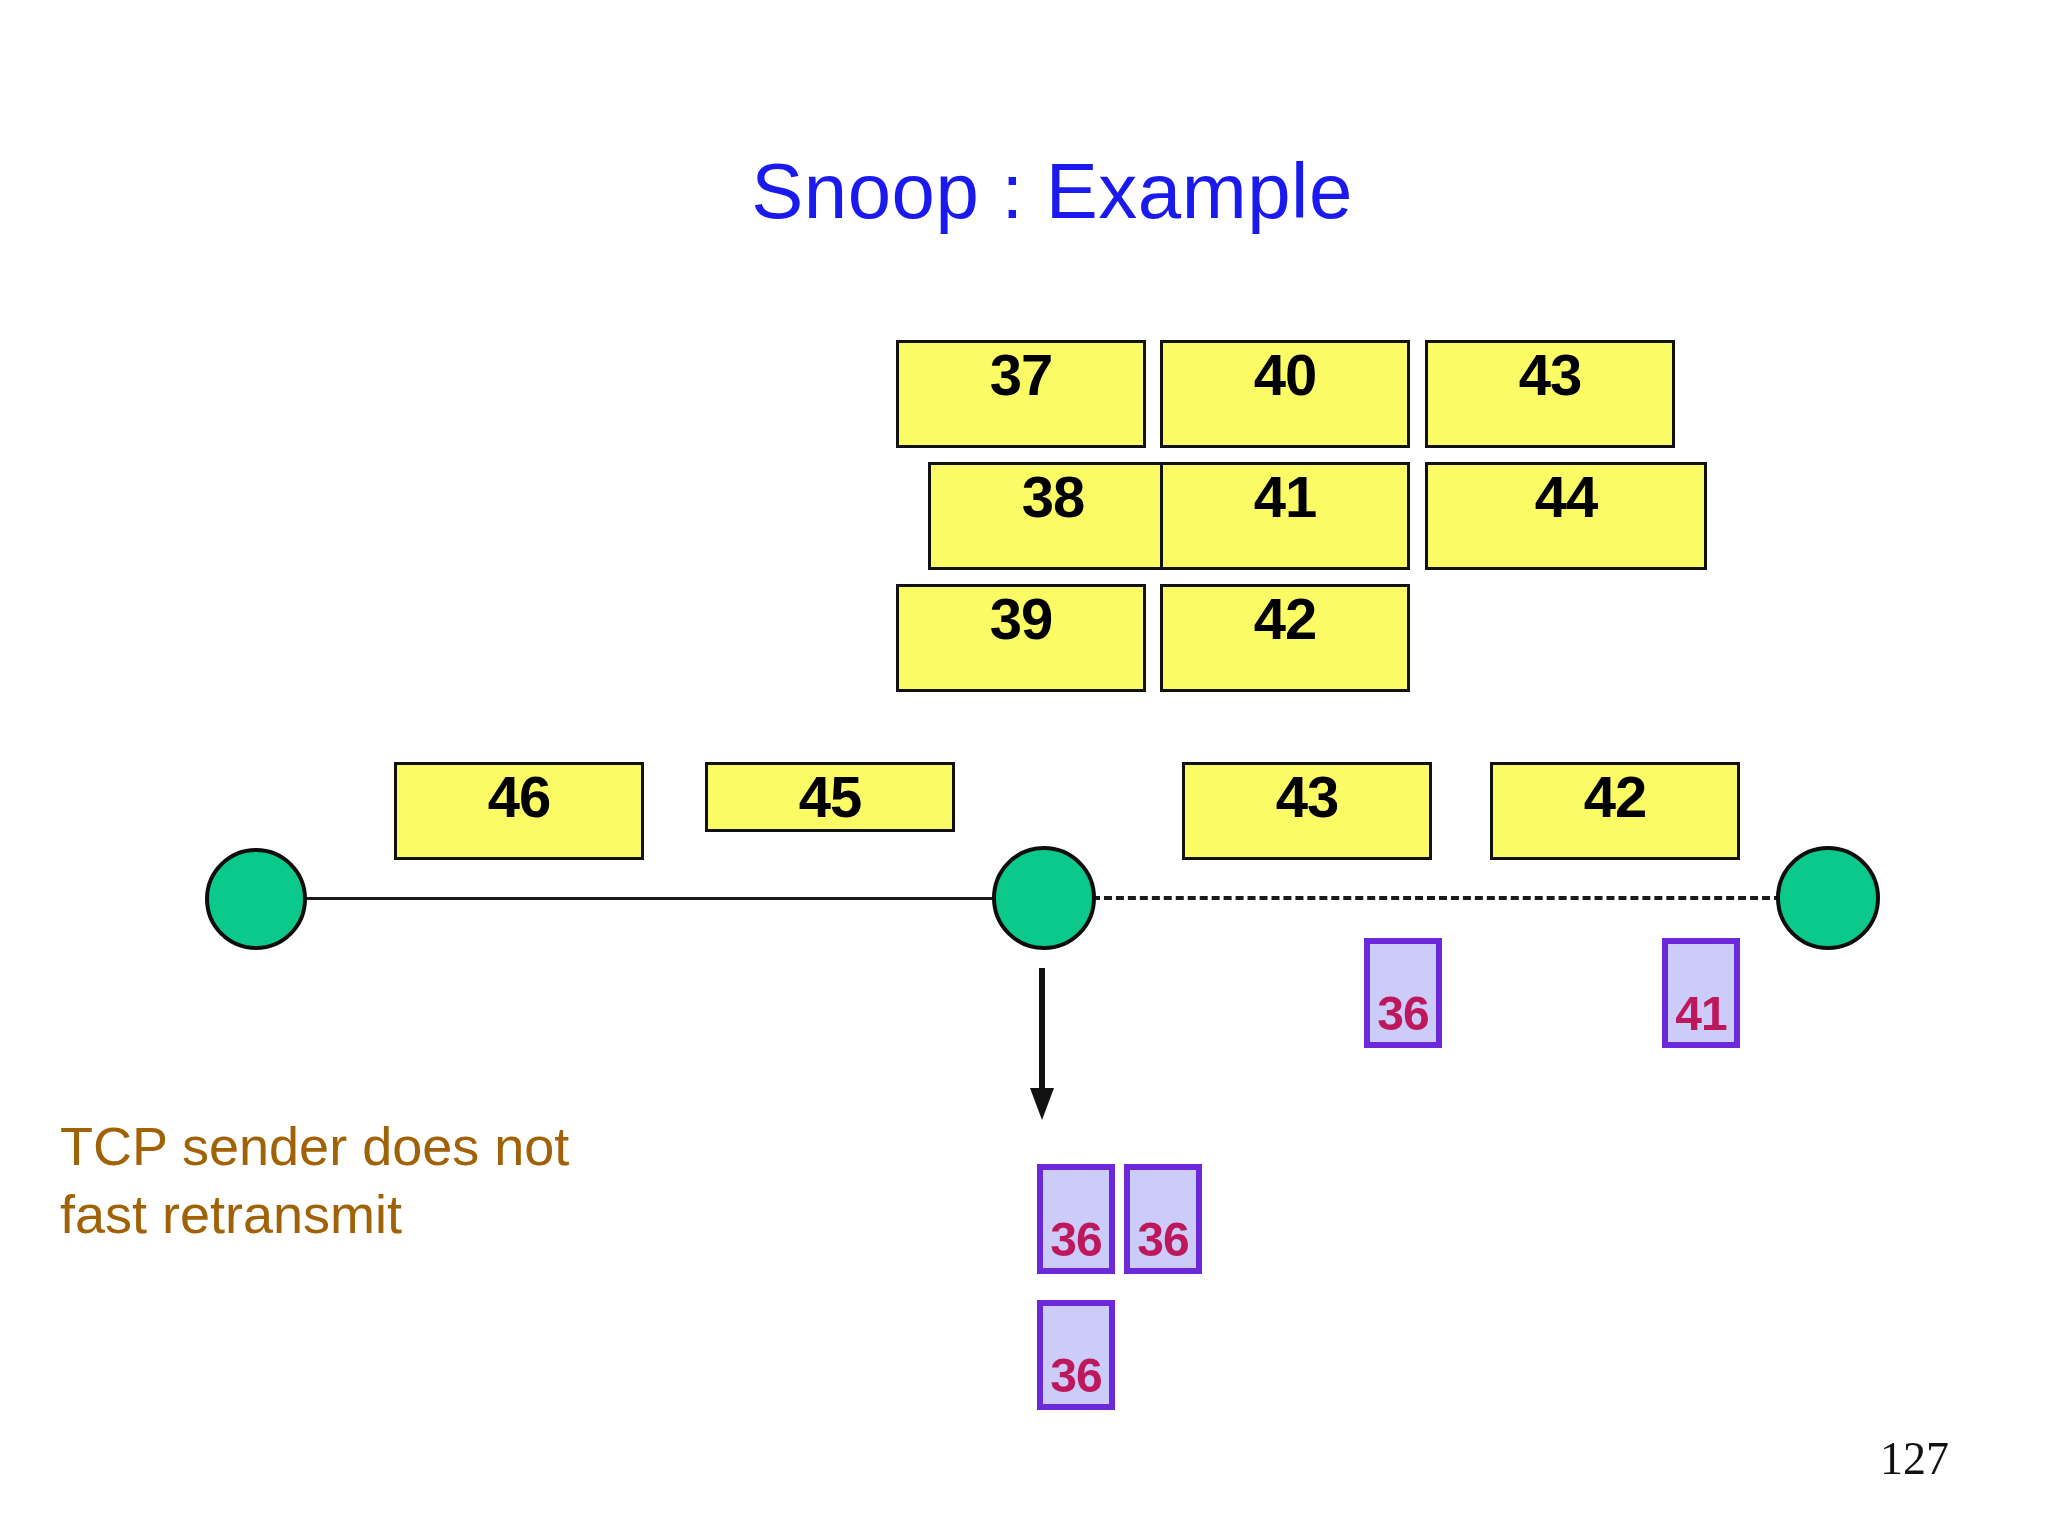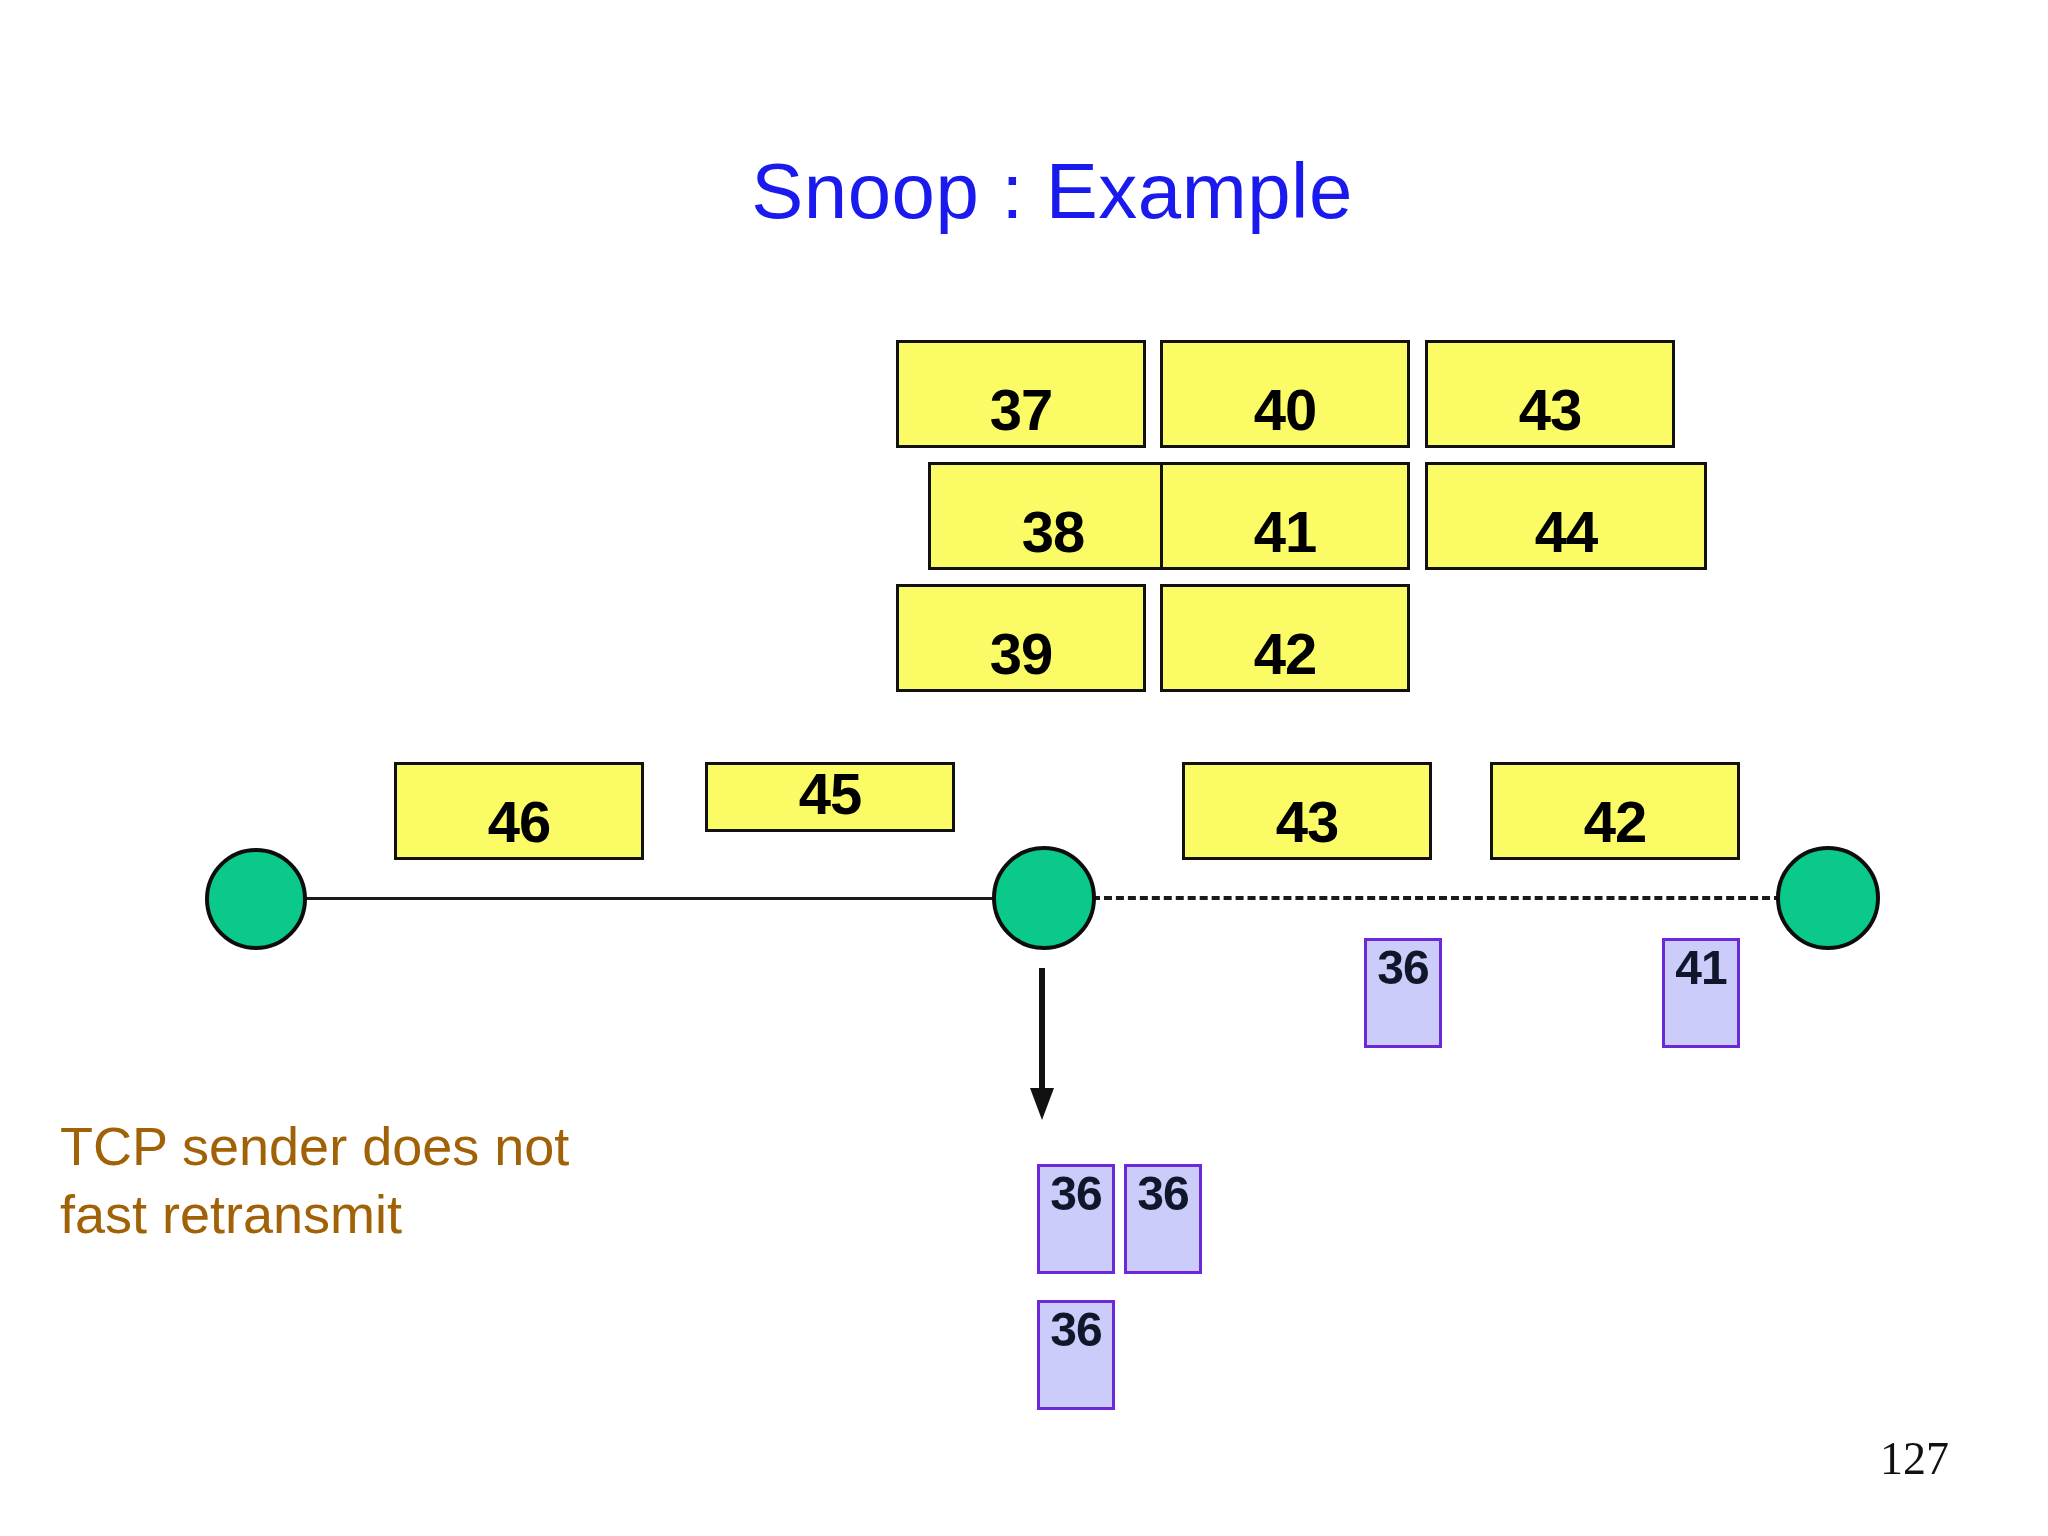--- a/index.html
+++ b/index.html
@@ -40,41 +40,41 @@
     padding-left: 28px;
   }
 
   
   .pkt {
     position: absolute;
     background: #fbfb66;
     border: 3px solid #111111;
     box-sizing: border-box;
     display: flex;
-    align-items: flex-end;
+    align-items: flex-start;
     justify-content: center;
     font-weight: bold;
     font-size: 58px;
     color: #000000;
     letter-spacing: -1px;
   }
   .pkt > span { display: block; transform: translateY(-2px); }
 
   
   .ack {
     position: absolute;
     background: #ccccfa;
-    border: 3px solid #6d28d9;
+    border: 6px solid #6d28d9;
     box-sizing: border-box;
     display: flex;
-    align-items: flex-start;
+    align-items: flex-end;
     justify-content: center;
     font-weight: bold;
     font-size: 48px;
-    color: #0f172a;
+    color: #be185d;
     letter-spacing: -1px;
   }
   .ack > span { display: block; transform: translateY(-1px); }
 
   
   .node {
     position: absolute;
     border-radius: 50%;
     background: #0bc98b;
     border: 4px solid #0d0d0d;

